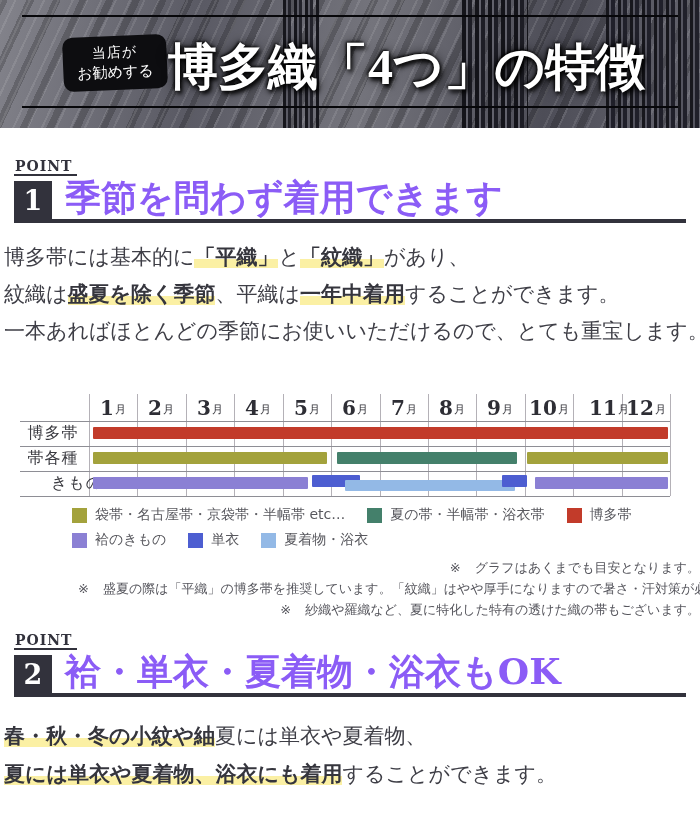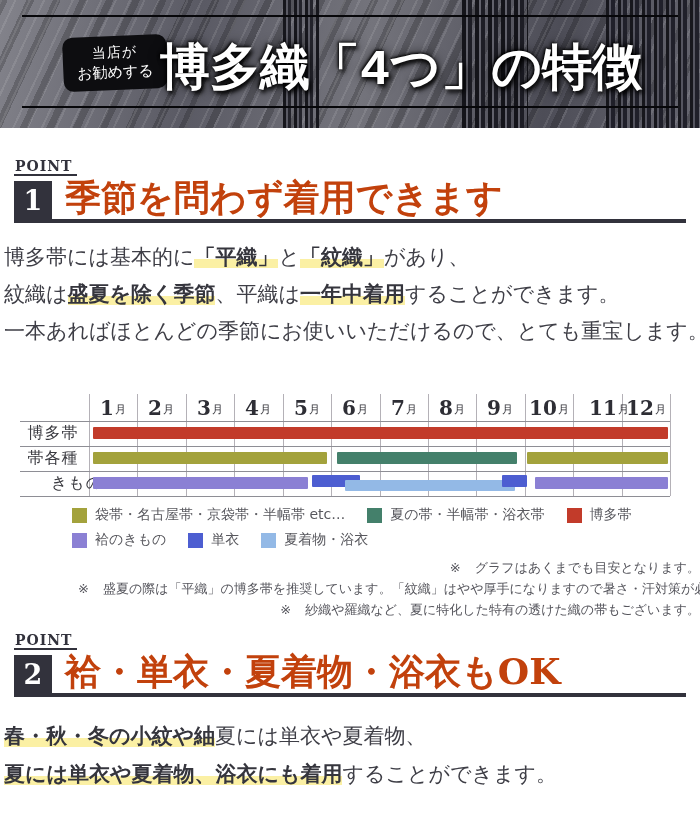--- a/index.html
+++ b/index.html
@@ -27,42 +27,42 @@
   .header-rule.bottom{top:106px;}
   .shop-badge{
     position:absolute;left:63px;top:36px;width:104px;padding:7px 0 8px 0;
     background:#0d0d10;border-radius:10px;transform:rotate(-2.5deg);
     text-align:center;color:#fff;
     font-family:"DejaVu Serif","Liberation Serif",serif;line-height:1.35;
   }
   .shop-badge .l1{font-size:14px;letter-spacing:1px;}
   .shop-badge .l2{font-size:15px;}
   .header-title{
-    position:absolute;left:160px;top:34px;white-space:nowrap;
-    font-family:Liberation Mono, monospace;font-weight:bold;
+    position:absolute;left:168px;top:34px;white-space:nowrap;
+    font-family:Liberation Serif, serif;font-weight:bold;
     font-size:50px;color:#fff;letter-spacing:0px;
     text-shadow:2px 3px 4px #000,-1px -1px 3px #000,0 0 12px rgba(0,0,0,.85);
   }
   
   .point-block{margin:28px 14px 0 14px;}
   .point-block.second{margin-top:10px;}
   .point-label{
     display:inline-block;font-family:"DejaVu Serif","Liberation Serif",serif;
     font-weight:bold;font-size:14px;letter-spacing:1px;color:#32323c;
     border-bottom:2px solid #32323c;padding:0 4px 0 1px;margin-left:0;
   }
   .point-row{display:flex;align-items:flex-end;border-bottom:4px solid #32323c;}
   .point-num{
     width:38px;height:38px;background:#32323c;color:#fff;flex:0 0 38px;
     font-family:"DejaVu Serif","Liberation Serif",serif;font-weight:bold;font-size:27px;
     display:flex;align-items:center;justify-content:center;
   }
   .point-heading{
     margin:0 0 0 13px;font-family:"DejaVu Serif","Liberation Serif",serif;
-    font-weight:bold;font-size:36px;line-height:1.2;color:#c2410c;white-space:nowrap;
+    font-weight:bold;font-size:36px;line-height:1.2;color:#8b5cf6;white-space:nowrap;
   }
   
   .para{margin:16px 0 0 4px;font-size:21px;line-height:37px;color:#3e3e46;}
   .para.second{margin-top:20px;line-height:38px;}
   .para-line{white-space:nowrap;}
   .b{font-weight:bold;color:#35353d;}
   .hl{background:linear-gradient(to bottom,rgba(0,0,0,0) 58%,#fbf0a4 58%,#fbf0a4 96%,rgba(0,0,0,0) 96%);}
   
   .chart{position:relative;width:650px;height:102px;margin:44px 0 0 20px;}
   .c-vline{position:absolute;width:1px;top:0;height:102px;background:#b4b1b7;}

